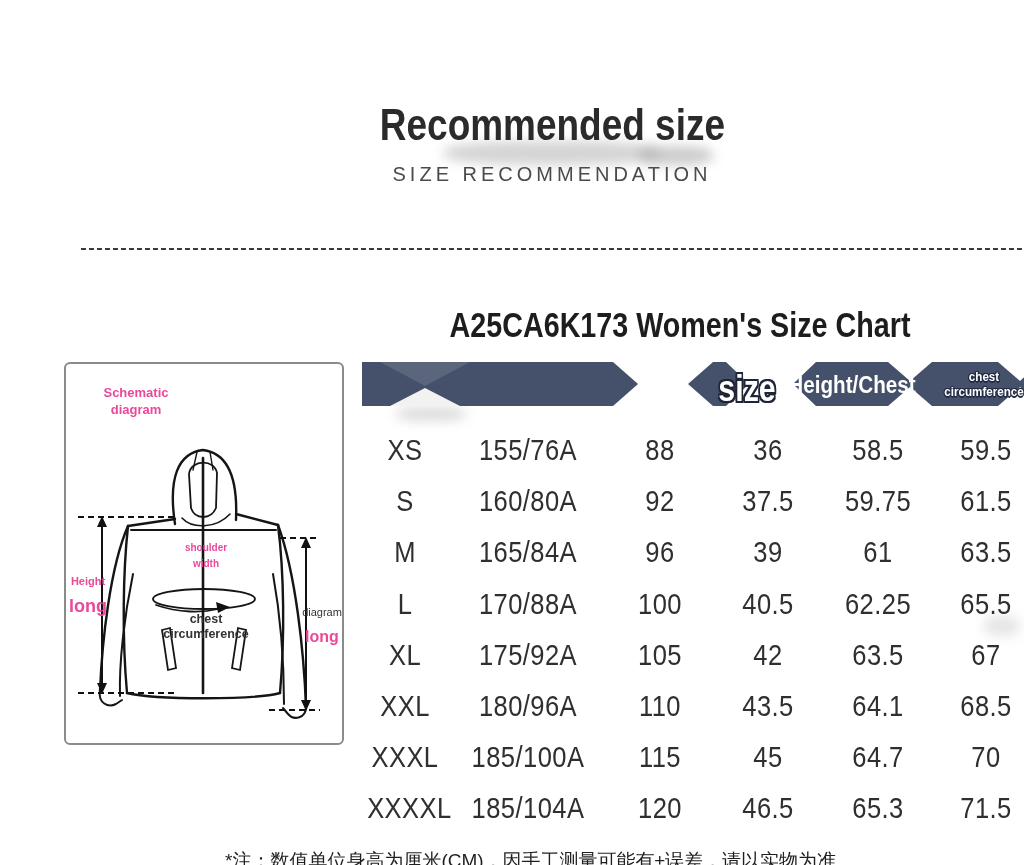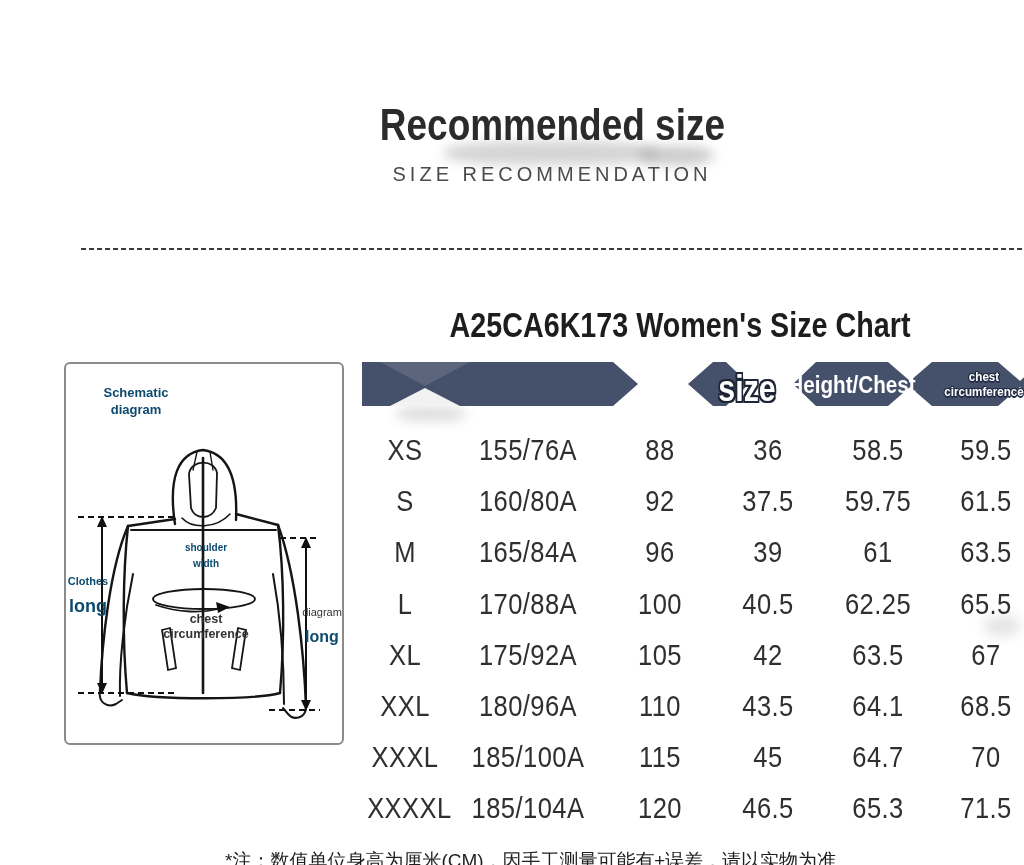--- a/index.html
+++ b/index.html
@@ -15,21 +15,21 @@
                 transform:scaleX(0.82);}
 
   .smudge{position:absolute;background:#9a9a9a;opacity:.42;filter:blur(6px);border-radius:40%;}
 
   .divider{position:absolute;left:41px;top:248px;width:945px;height:2px;
            background:repeating-linear-gradient(90deg,#3b3b3b 0 5px,transparent 5px 8px);}
 
   
   .schem-box{position:absolute;left:24px;top:362px;width:280px;height:383px;
              border:2px solid #8b8b8b;border-radius:6px;background:#fff;box-sizing:border-box;}
-  .schem-label{position:absolute;text-align:center;color:#0c4a6e;white-space:pre-line;}
+  .schem-label{position:absolute;text-align:center;color:#ec4899;white-space:pre-line;}
   .lbl-title{left:48px;top:384px;width:96px;font-size:13px;font-weight:700;line-height:17px;}
   .lbl-shoulder{left:122px;top:540px;width:88px;font-size:10px;font-weight:700;line-height:16px;}
   .lbl-clothes{left:26px;top:575px;width:44px;font-size:11px;font-weight:700;}
   .lbl-clothes-long{left:26px;top:596px;width:44px;font-size:18px;font-weight:700;}
   .lbl-chest{left:116px;top:612px;width:100px;font-size:12.5px;font-weight:600;line-height:15px;color:#333;}
   .lbl-sleeve{left:256px;top:606px;width:52px;font-size:11px;font-weight:400;color:#333;}
   .lbl-sleeve-long{left:256px;top:628px;width:52px;font-size:16px;font-weight:700;}
 
   
   .band{position:absolute;left:322px;top:362px;width:678px;height:44px;}
@@ -129,21 +129,21 @@
       <polygon points="242,175 237,186 247,186"></polygon>
       <polygon points="242,349 237,338 247,338"></polygon>
       <polygon points="166,245 152,240 154,251"></polygon>
     </g>
   </svg>
 
   <div class="schem-label lbl-title">Schematic
 diagram</div>
   <div class="schem-label lbl-shoulder">shoulder
 width</div>
-  <div class="schem-label lbl-clothes">Clothes</div>
+  <div class="schem-label lbl-clothes">Height</div>
   <div class="schem-label lbl-clothes-long">long</div>
   <div class="schem-label lbl-chest">chest
 circumference</div>
   <div class="schem-label lbl-sleeve">diagram</div>
   <div class="schem-label lbl-sleeve-long">long</div>
 
   <div class="band">
     <svg width="678" height="44" viewBox="0 0 678 44">
       <rect x="0" y="0" width="678" height="44" fill="#45506b"></rect>
 

